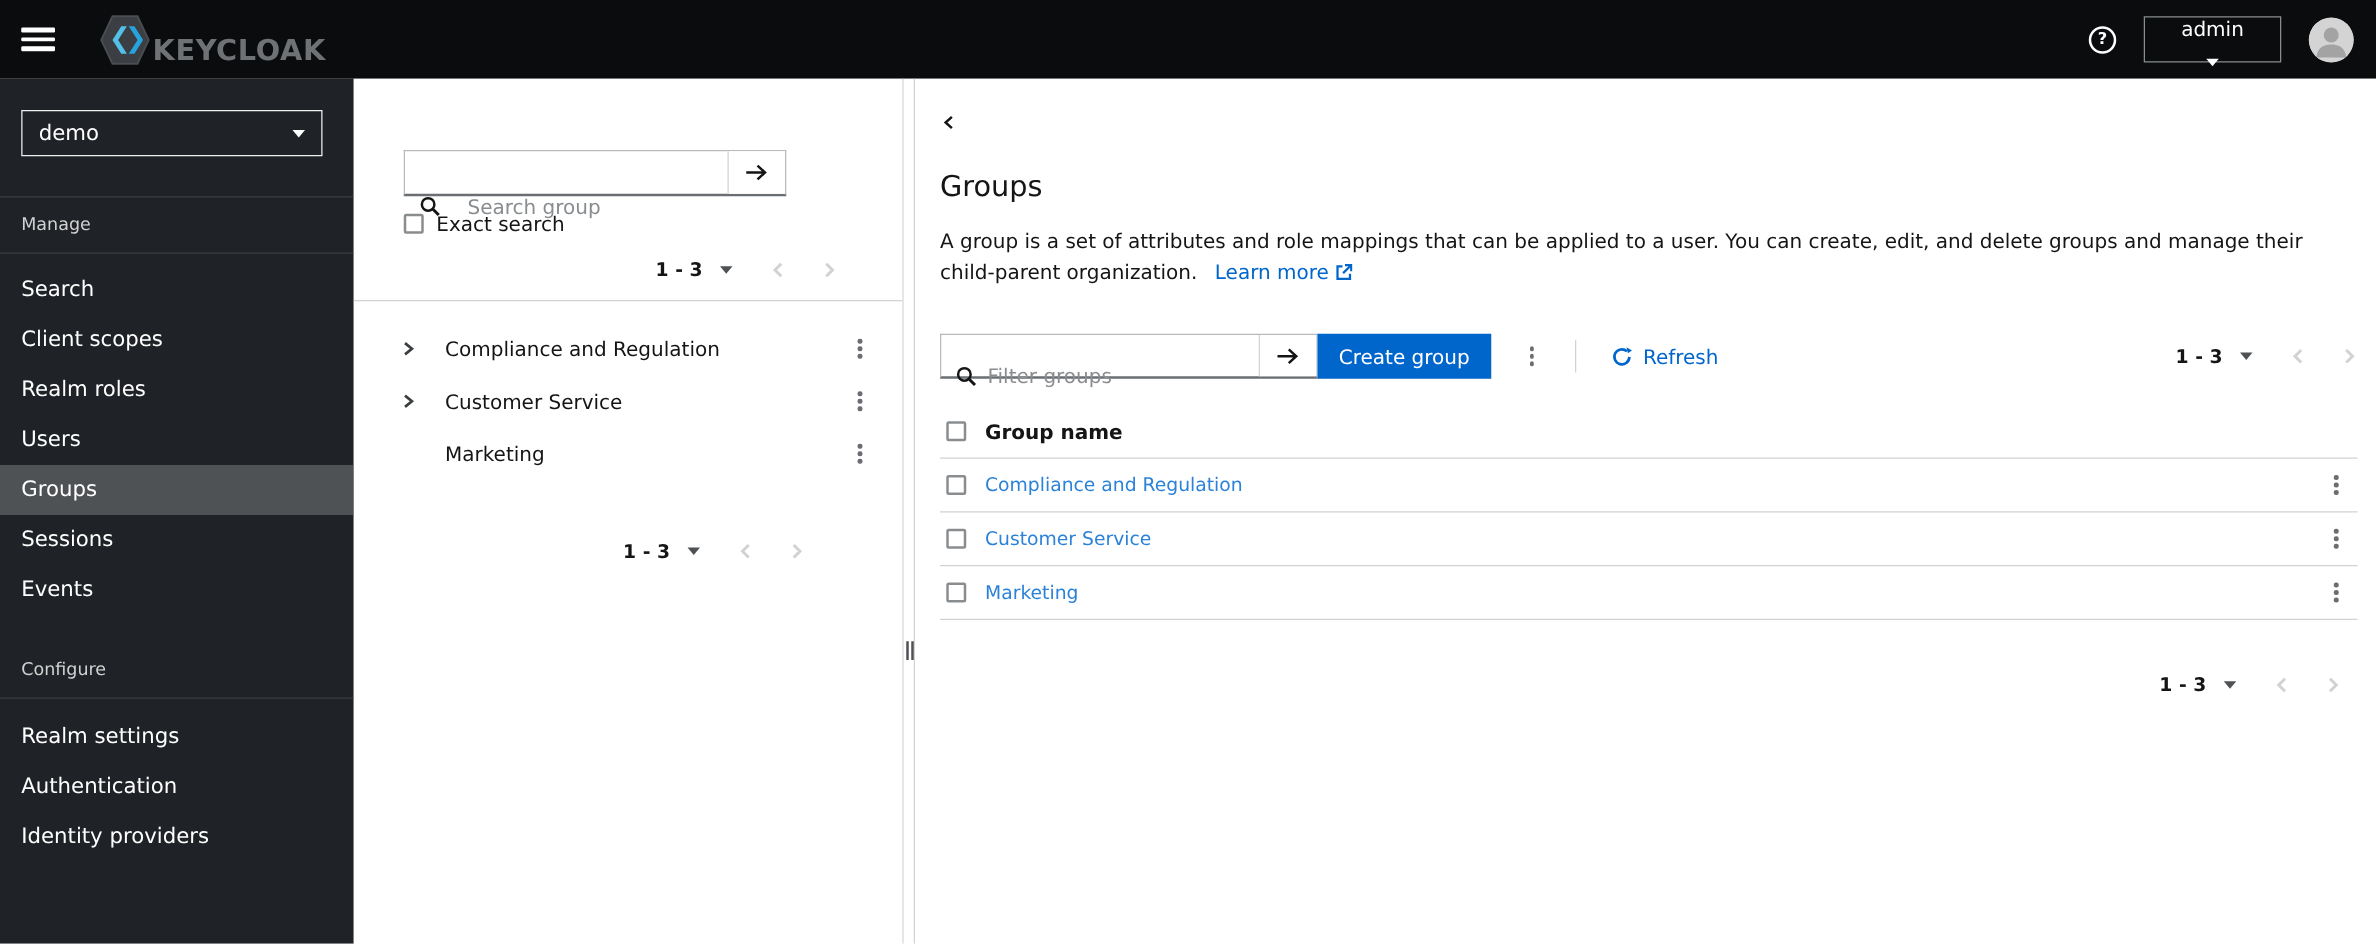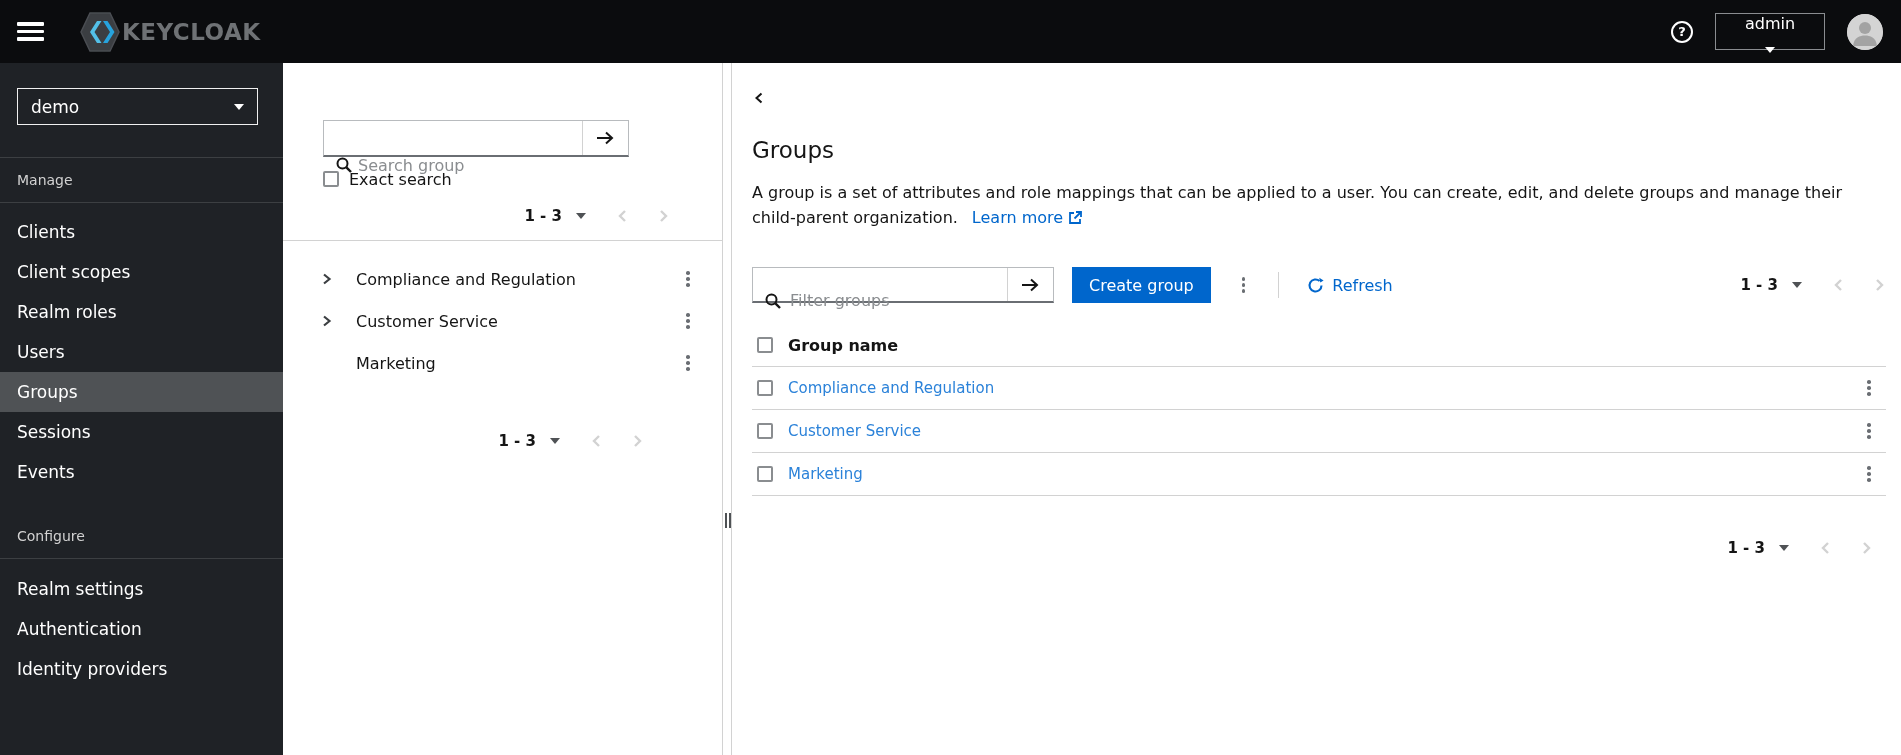--- a/index.html
+++ b/index.html
@@ -5,21 +5,21 @@
   * { box-sizing: border-box; margin: 0; padding: 0; }
   html,body { width:1901px; height:755px; overflow:hidden; }
   body {
     font-family: "DejaVu Sans", "Liberation Sans", sans-serif;
     font-size: 16px; color:#151515; background:#fff;
   }
   
   .masthead { height:63px; background:#0b0c0e; display:flex; align-items:center; padding:0 18px 0 17px; }
   .burger { width:27px; display:flex; flex-direction:column; gap:4px; cursor:pointer; }
   .burger div { height:3.5px; background:#fff; border-radius:1px; }
-  .brand { display:flex; align-items:center; margin-left:36px; gap:2px; }
+  .brand { display:flex; align-items:flex-end; margin-left:36px; gap:2px; }
   .brand-text { font-size:23px; font-weight:700; letter-spacing:.5px; color:#6f7275; }
   .mast-right { margin-left:auto; display:flex; align-items:center; gap:22px; }
   .help-icon { width:22px; height:22px; border:2px solid #fff; border-radius:50%;
     color:#fff; font-size:13px; font-weight:700; display:flex; align-items:center; justify-content:center; cursor:pointer;}
   .user-toggle { border:1px solid #8a8d90; height:37px; min-width:110px; padding:0 13px;
     display:flex; align-items:center; justify-content:space-between; color:#fff; font-size:16px; cursor:pointer; gap:14px;flex-direction:column;}
   .caret-down { width:0; height:0; border-left:5px solid transparent; border-right:5px solid transparent; border-top:6px solid #fff; }
   .avatar { width:36px; height:36px; border-radius:50%; background:#d4d4d4; overflow:hidden; }
   
   .app-body { display:flex; height:692px; }
@@ -31,21 +31,21 @@
   .nav-section-label { color:#d2d2d2; font-size:14px; padding:14px 0 14px 17px; border-bottom:1px solid #3c3f42; }
   .nav-section-label.second { padding-top:36px; }
   .nav-list { list-style:none; padding-top:9px; }
   .nav-list.second { padding-top:10px; }
   .nav-item { height:40px; display:flex; align-items:center; padding-left:17px; color:#fff; font-size:17px; cursor:pointer; }
   .nav-item.selected { background:#4f5255; }
   
   .tree-panel { width:440px; flex:none; background:#fff; border-right:1px solid #d2d2d2; }
   .search-group { margin:57px 0 0 40px; width:306px; height:37px; display:flex;
      border:1px solid #b8bbbe; border-bottom:2px solid #6a6e73; background:#fff; }
-  .search-group .sg-input { flex:1; display:flex; align-items:center; gap:6px; padding:0 10px 0 12px;margin-top:44px; }
+  .search-group .sg-input { flex:1; display:flex; align-items:center; gap:22px; padding:0 10px 0 12px;margin-top:44px; }
   .search-group input { border:0; outline:none; width:100%; font-size:16px; font-family:inherit; color:#151515; background:transparent;}
   .search-group input::placeholder, .filter-group input::placeholder { color:#8a8d90; }
   .sg-btn { width:46px; border-left:1px solid #d2d2d2; display:flex; align-items:center; justify-content:center; cursor:pointer; background:#fff;}
   .exact-row { margin:13px 0 0 40px; display:flex; align-items:center; gap:10px; height:18px; }
   .checkbox { width:16px; height:16px; border:2px solid #8a8d90; border-radius:2px; background:#fff; flex:none; cursor:pointer; }
   .pagination { display:flex; align-items:center; height:36px; }
   .pag-range { font-size:15px; font-weight:700; color:#151515; }
   .pag-caret { width:0; height:0; border-left:5px solid transparent; border-right:5px solid transparent;
      border-top:6px solid #4f5255; margin-left:14px; cursor:pointer;}
   .pag-nav { display:flex; align-items:center; gap:28px; margin-left:30px; }
@@ -69,21 +69,21 @@
   .back-btn { display:flex; align-items:center; cursor:pointer; padding:1px; }
   .page-title { margin-top:30px; font-size:23px; font-weight:400; line-height:28px; color:#151515; }
   .desc { margin-top:16px; font-size:16px; line-height:25px; max-width:1530px; color:#151515; }
   .learn-more { color:#0066cc; text-decoration:none; margin-left:14px; cursor:pointer; }
   .ext-icon { display:inline-block; vertical-align:-2px; margin-left:5px; }
   
   .toolbar { margin-top:35px; height:36px; display:flex; align-items:center; }
   .filter-group { width:302px; height:36px; display:flex; border:1px solid #b8bbbe; border-bottom:2px solid #6a6e73; }
   .filter-group .sg-input { flex:1; display:flex; align-items:center; gap:9px; padding:0 10px 0 12px;margin-top:32px; }
   .filter-group input { border:0; outline:none; width:100%; font-size:16px; font-family:inherit; background:transparent; }
-  .btn-primary { margin-left:18px; height:36px; padding:0 17px; background:#0066cc; color:#fff; border:0;
+  .btn-primary { height:36px; padding:0 17px; background:#0066cc; color:#fff; border:0;
      font-size:16px; font-family:inherit; cursor:pointer; }
   .toolbar .kebab { margin-left:25px; }
   .tb-divider { width:1px; height:26px; background:#d2d2d2; margin-left:27px; }
   .refresh { margin-left:28px; display:flex; align-items:center; gap:8px; color:#0066cc; font-size:16px; cursor:pointer; text-decoration:none;}
   .toolbar .pagination { margin-left:auto; }
   
   .table { margin-top:21px; }
   .t-row { height:43px; display:flex; align-items:center; padding-left:5px; border-bottom:1px solid #d2d2d2; }
   .t-row .checkbox { margin-right:15px; }
   .t-head-label { font-size:16px; font-weight:700; }
@@ -132,21 +132,21 @@
 
   <nav class="sidebar">
     <div class="realm-select">
       <span>demo</span>
       <span class="caret-down"></span>
     </div>
     <hr class="side-rule">
 
     <div class="nav-section-label">Manage</div>
     <ul class="nav-list">
-      <li class="nav-item">Clients</li>
+      <li class="nav-item">Search</li>
       <li class="nav-item">Client scopes</li>
       <li class="nav-item">Realm roles</li>
       <li class="nav-item">Users</li>
       <li class="nav-item selected">Groups</li>
       <li class="nav-item">Sessions</li>
       <li class="nav-item">Events</li>
     </ul>
 
     <div class="nav-section-label second">Configure</div>
     <ul class="nav-list second">

